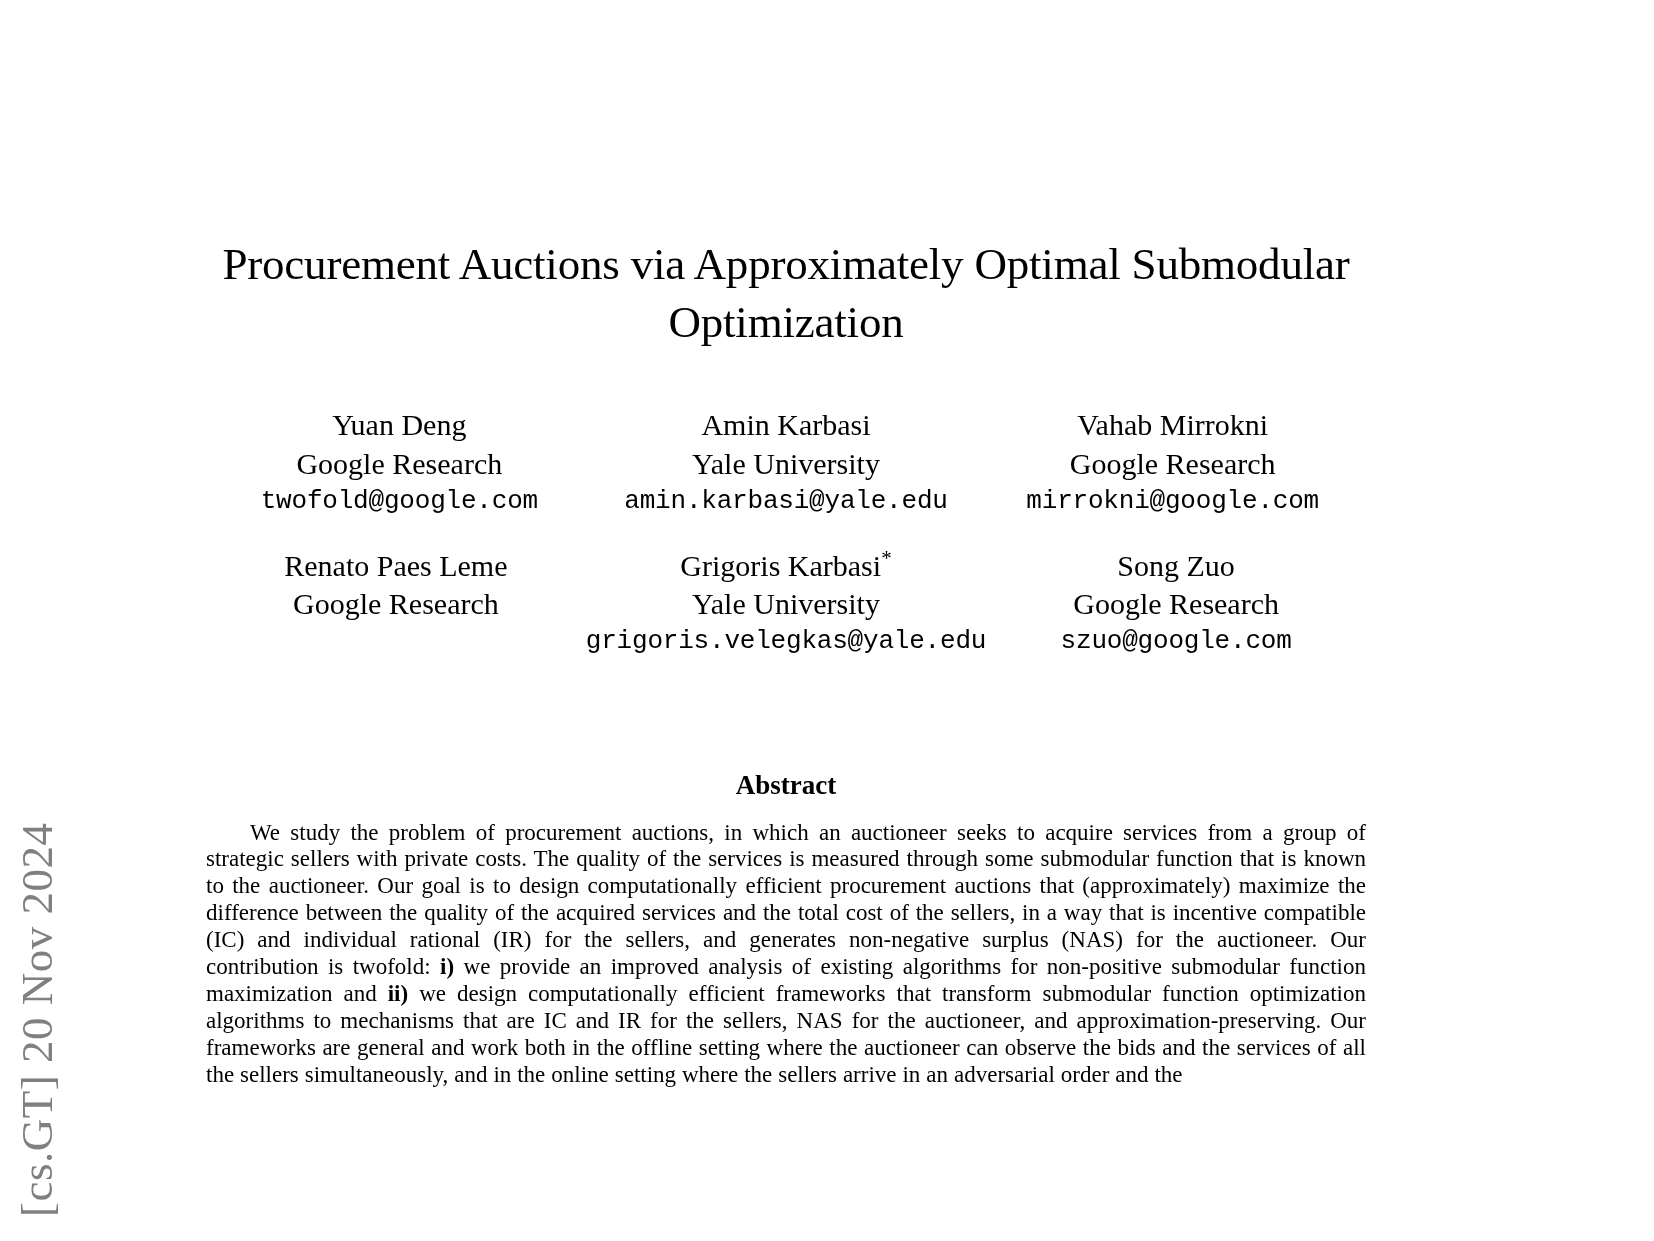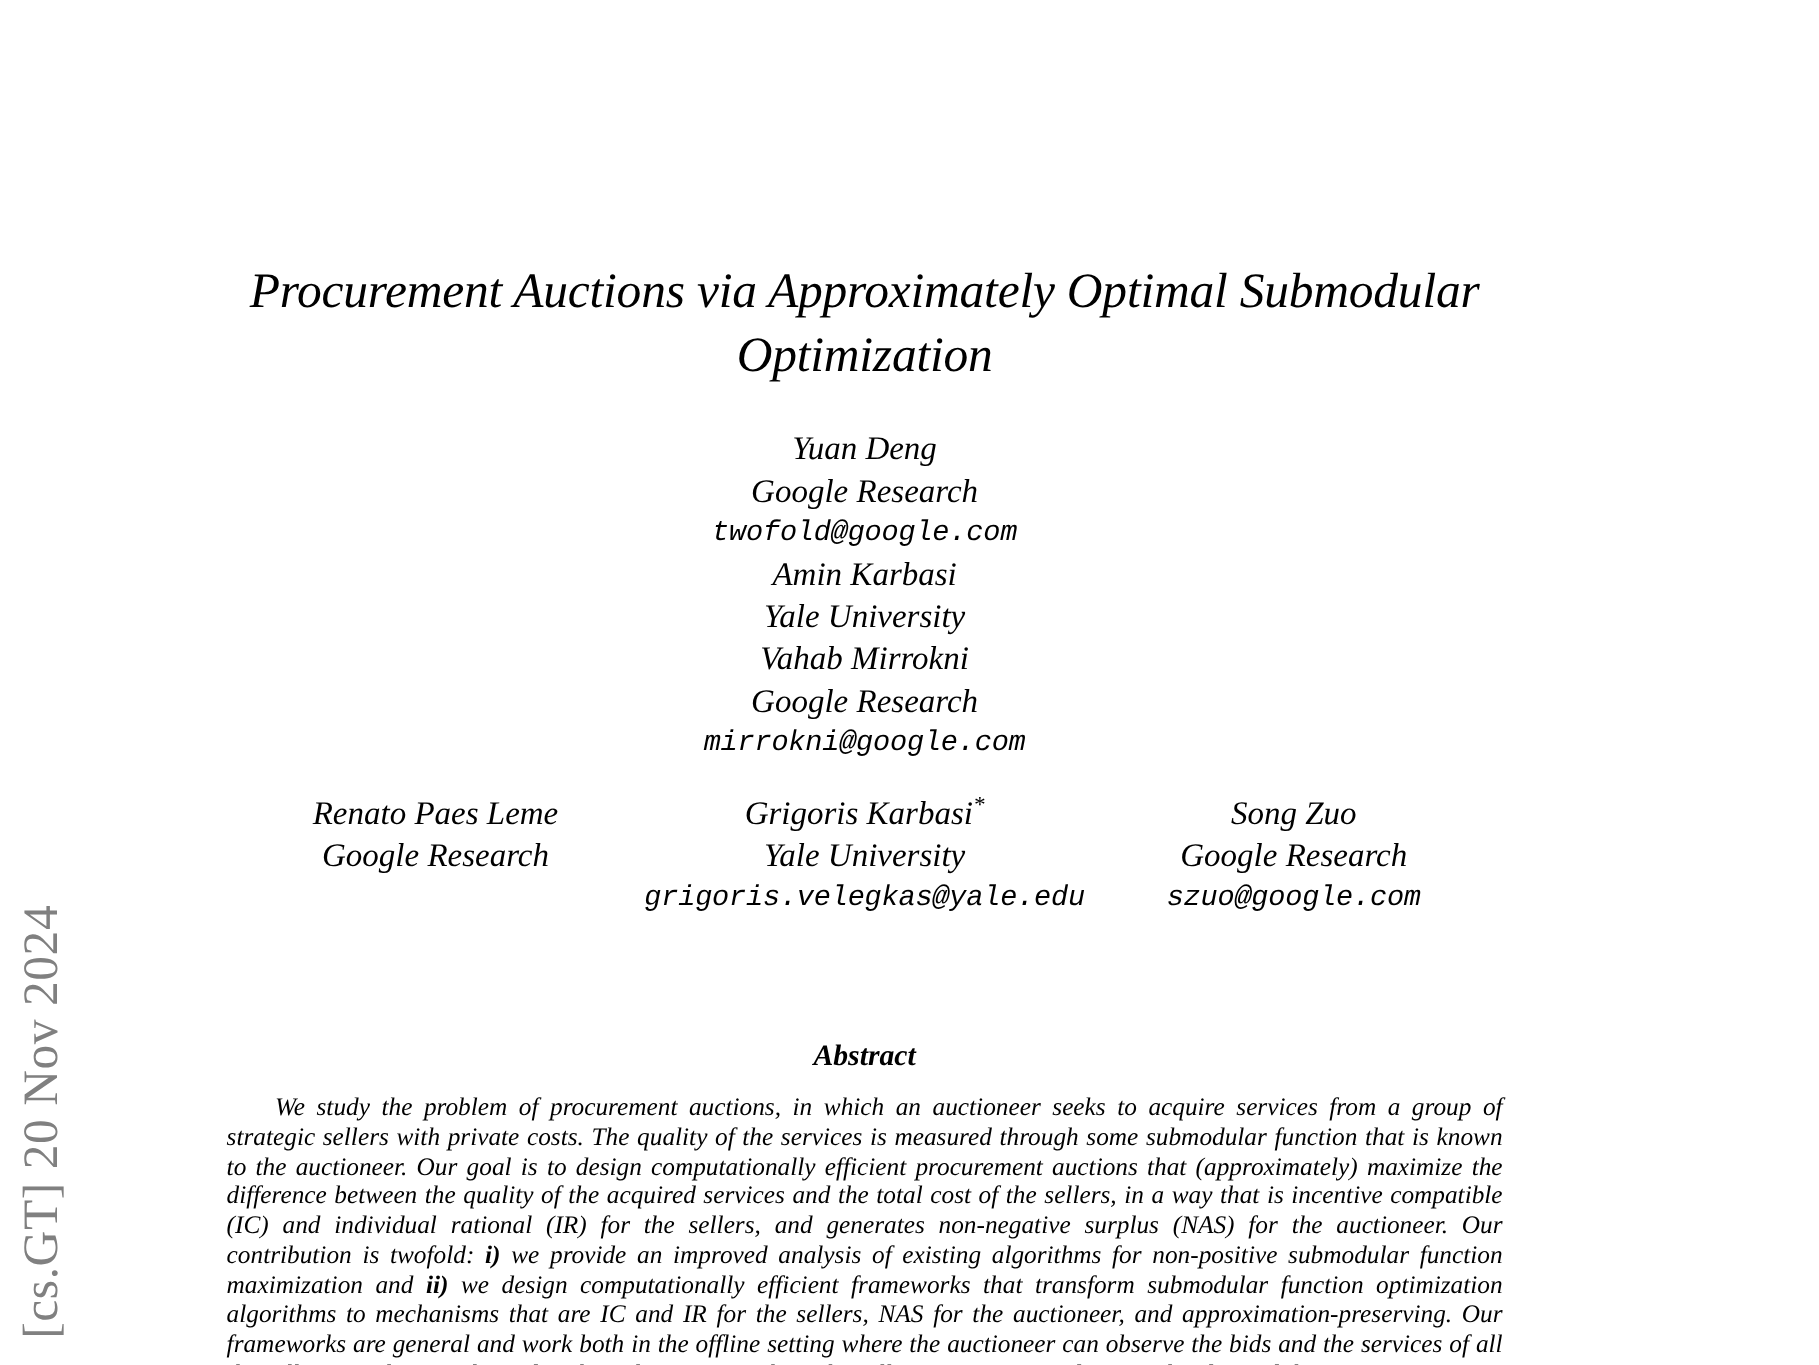--- a/index.html
+++ b/index.html
@@ -39,39 +39,38 @@
     padding-left: 24px;
   }
 
   
   #page {
     position: absolute;
     left: 206px;
     top: 0px;
     width: 1160px;
     height: 891px;
-    font-style: italic;
   }
 
   #paper-title {
     margin: 0;
     padding-top: 236px;
     font-size: 45px;
     font-weight: normal;
     line-height: 1.28;
     text-align: center;
     letter-spacing: -0.2px;
   }
 
   
   .author-row {
     display: flex;
     width: 100%;
   }
-  #author-row-1 { margin-top: 38px; flex-direction: column; }
+  #author-row-1 { margin-top: 55px; }
   #author-row-2 { margin-top: 26px; }
 
   .author-block {
     flex: 1 1 0;
     text-align: center;
   }
   .author-name {
     font-size: 30px;
     line-height: 1.28;
     white-space: nowrap;
@@ -134,20 +133,21 @@
       </div>
       <div class="author-affiliation">Google Research</div>
       <div class="author-email">twofold@google.com</div>
     </div>
 
     <div class="author-block">
       <div class="author-name">
         <span>Amin Karbasi</span><span class="affil-mark"></span>
       </div>
       <div class="author-affiliation">Yale University</div>
+      <div class="author-email">amin.karbasi@yale.edu</div>
     </div>
 
     <div class="author-block">
       <div class="author-name">
         <span>Vahab Mirrokni</span><span class="affil-mark"></span>
       </div>
       <div class="author-affiliation">Google Research</div>
       <div class="author-email">mirrokni@google.com</div>
     </div>
 

